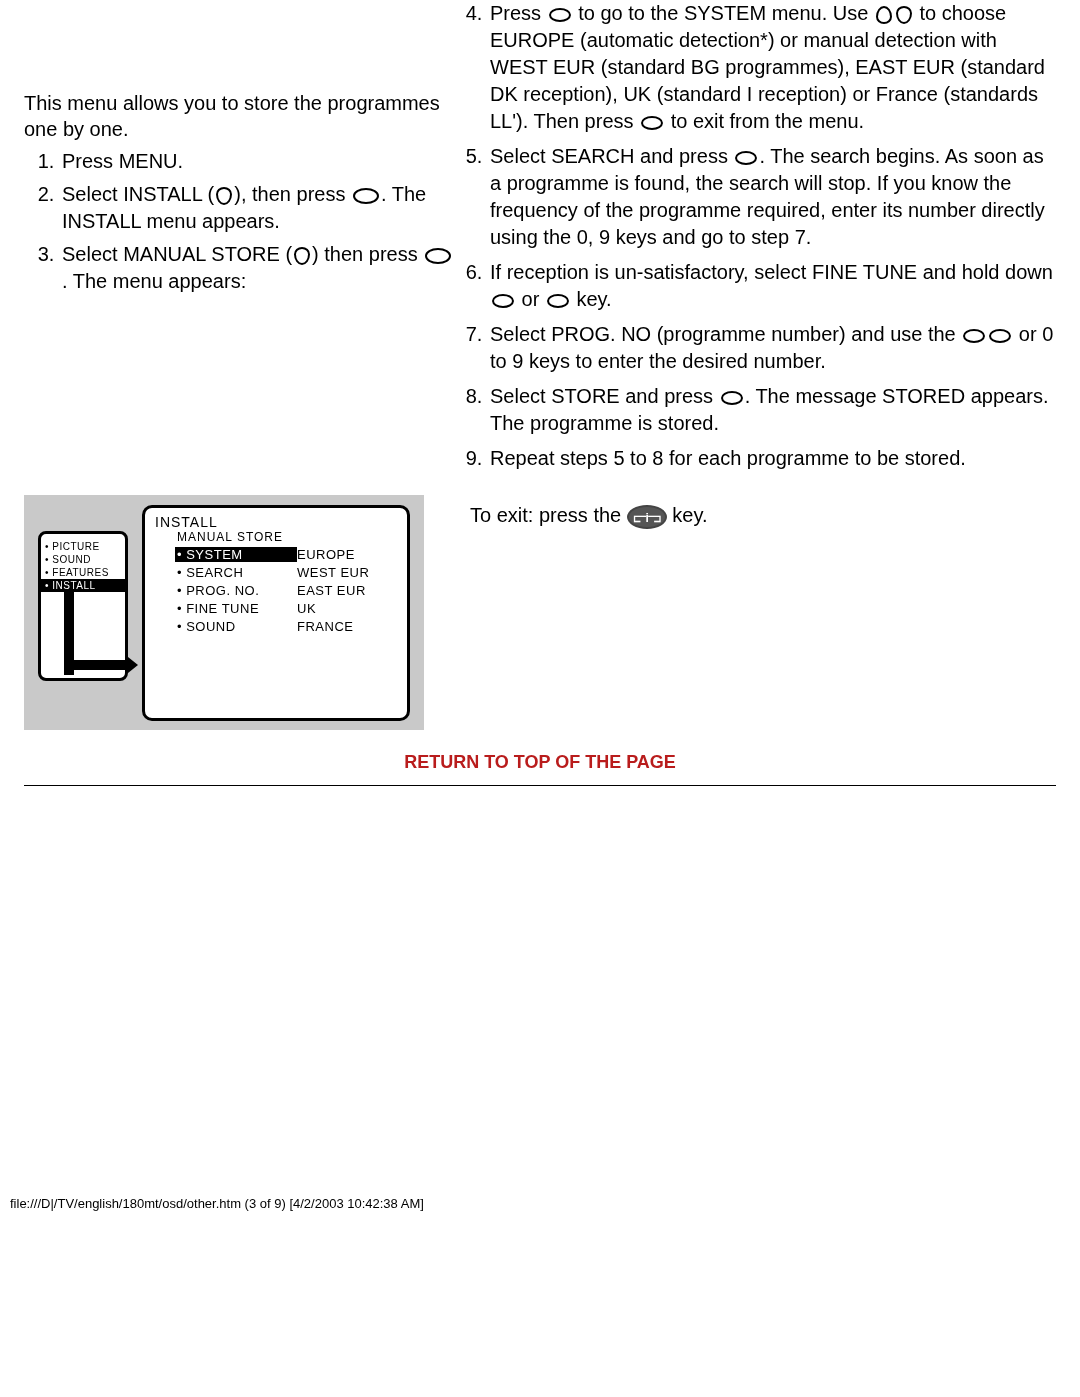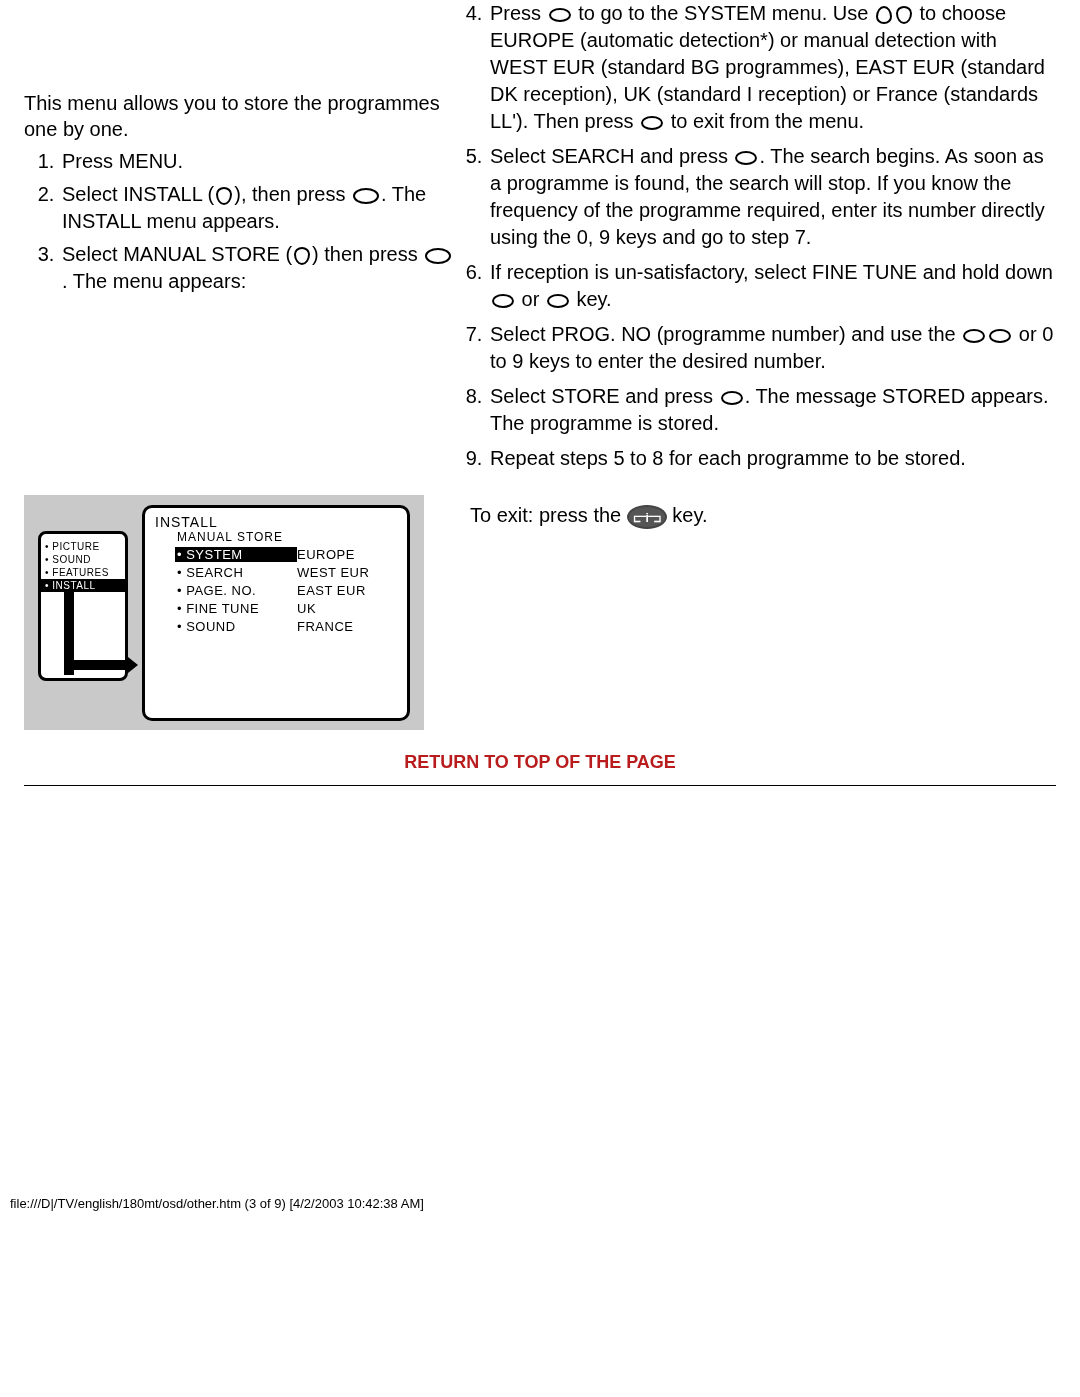--- a/index.html
+++ b/index.html
@@ -201,21 +201,21 @@
           <div class="psub">MANUAL STORE</div>
           <div class="row active">
             <div class="l bullet">SYSTEM</div>
             <div class="r">EUROPE</div>
           </div>
           <div class="row">
             <div class="l bullet">SEARCH</div>
             <div class="r">WEST EUR</div>
           </div>
           <div class="row">
-            <div class="l bullet">PAGE. NO.</div>
+            <div class="l bullet">PROG. NO.</div>
             <div class="r">EAST EUR</div>
           </div>
           <div class="row">
             <div class="l bullet">FINE TUNE</div>
             <div class="r">UK</div>
           </div>
           <div class="row">
             <div class="l bullet">SOUND</div>
             <div class="r">FRANCE</div>
           </div>

